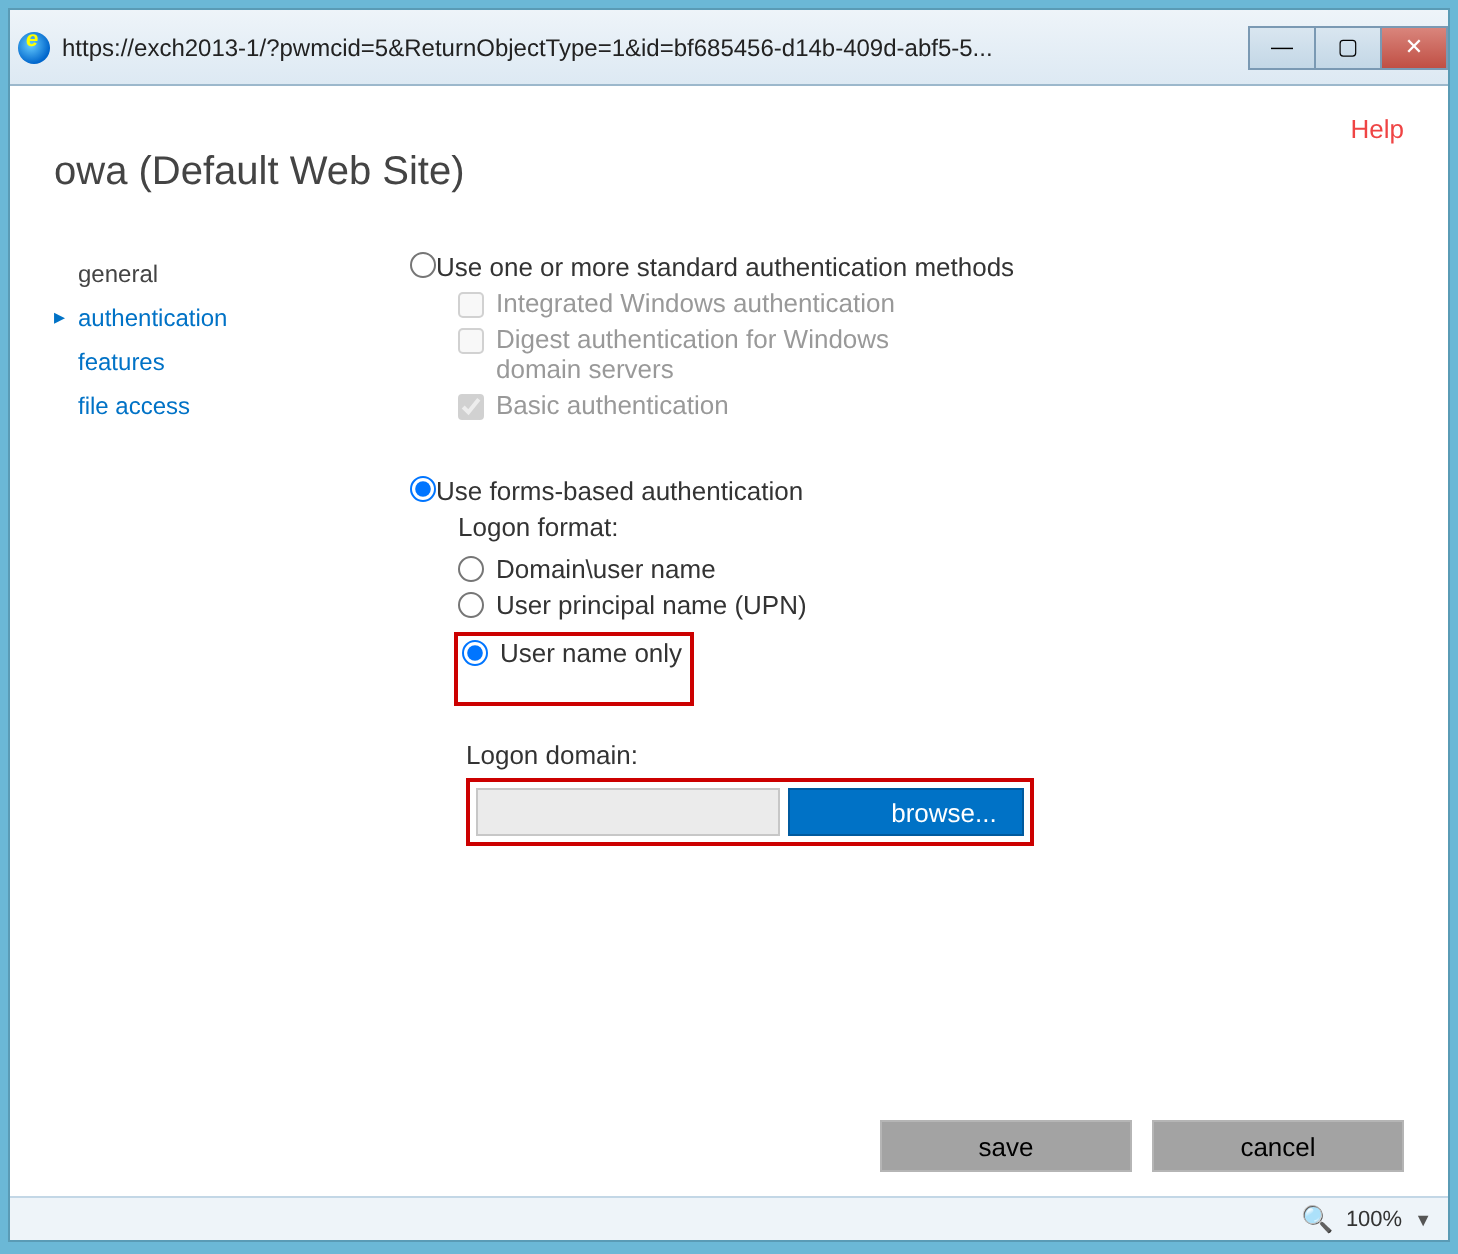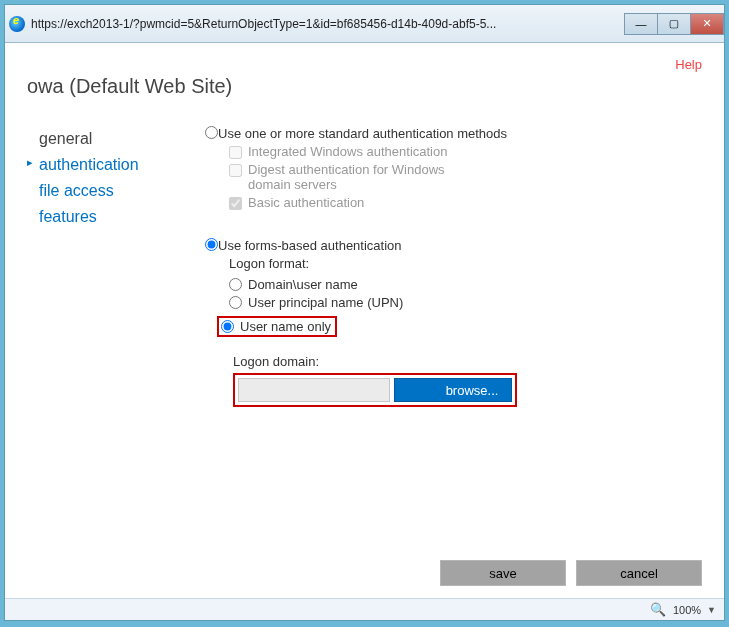--- a/index.html
+++ b/index.html
@@ -11,36 +11,36 @@
   .url { flex:1; font-size:12px; color:#222; padding-left:2px; white-space:nowrap; overflow:hidden; }
   .win-btns { display:flex; }
   .win-btn { width:34px; height:22px; border:1px solid #7a99b3; background:linear-gradient(#d9e6f0,#c3d7e6); display:flex; align-items:center; justify-content:center; font-size:11px; margin-left:-1px;}
   .win-btn.close { background:linear-gradient(#d9857c,#c04f44); color:#fff; }
   .content-wrap { padding: 0; }
   .page { padding: 18px 22px 0 22px; min-height: 555px; position:relative;}
   .help { position:absolute; right:22px; top:14px; color:#ef4444; font-size:13px; cursor:pointer;}
   h1.title { font-weight:300; font-size:20px; color:#444; margin:14px 0 28px 0;}
   .layout { display:flex; }
   .nav { width:178px; }
-  .nav-item { font-size:16px; color:#0072c6; padding:4px 0 4px 12px; cursor:pointer; position:relative;}
+  .nav-item { font-size:12px; color:#0072c6; padding:4px 0 4px 12px; cursor:pointer; position:relative;}
   .nav-item.general { color:#444; }
   .nav-item.active::before { content:"▸"; position:absolute; left:0; top:4px; font-size:11px; color:#0072c6;}
   .main { flex:1; font-size:13px; color:#333; }
   .row { display:flex; align-items:flex-start; margin-bottom:2px;}
   .radio-outer { margin-top:1px; margin-right:6px;}
   input[type=radio],input[type=checkbox]{margin:0;}
   .sub { margin-left:24px; }
   .cb-row { display:flex; align-items:flex-start; margin:3px 0; color:#999;}
   .cb-row input { margin-right:6px; margin-top:2px;}
   .cb-row.checked { color:#999;}
   .section2 { margin-top:28px;}
   .lf-label { margin:3px 0 6px 24px; color:#333;}
   .opt { display:flex; align-items:center; margin:3px 0 3px 24px;}
   .opt input { margin-right:6px;}
-  .opt.hl { border:2px solid #c00; padding:1px 4px 1px 2px; margin-left:12px; display:inline-flex;}
+  .opt.hl { border:2px solid #c00; padding:1px 4px 17px 2px; margin-left:22px; display:inline-flex;}
   .logon-domain { margin:14px 0 4px 28px; color:#333;}
   .domain-row { display:flex; margin-left:28px; border:2px solid #c00; padding:3px; width:284px;}
   .domain-input { width:152px; height:24px; background:#ebebeb; border:1px solid #c7c7c7;}
   .browse-btn { flex:1; height:24px; background:#0072c6; color:#fff; border:1px solid #005a9e; font-size:13px; cursor:pointer; margin-left:4px;padding-left:44px;}
   .footer { position:absolute; bottom:12px; right:22px; display:flex; gap:10px;}
   .footer button { width:126px; height:26px; background:#a3a3a3; border:1px solid #b5b5b5; font-size:13px; cursor:pointer;}
   .statusbar { height:22px; border-top:1px solid #c3d7e6; background:#eef4f9; display:flex; justify-content:flex-end; align-items:center; padding-right:8px; font-size:11px; color:#333; gap:6px;}
   .zoom-icon { color:#6aa3d1; font-size:13px;}
   .dd { font-size:9px; color:#555;}
   input[type=checkbox]:disabled { accent-color:#ccc;}
@@ -61,22 +61,22 @@
 
   <div class="content-wrap">
     <div class="page">
       <span class="help">Help</span>
       <h1 class="title">owa (Default Web Site)</h1>
 
       <div class="layout">
         <div class="nav">
           <div class="nav-item general">general</div>
           <div class="nav-item active">authentication</div>
+          <div class="nav-item">features</div>
           <div class="nav-item">file access</div>
-          <div class="nav-item">features</div>
         </div>
 
         <div class="main">
           <div class="row">
             <input type="radio" name="authmode" class="radio-outer" style="">
             <span>Use one or more standard authentication methods</span>
           </div>
           <div class="sub">
             <div class="cb-row">
               <input type="checkbox" disabled="" style="">

